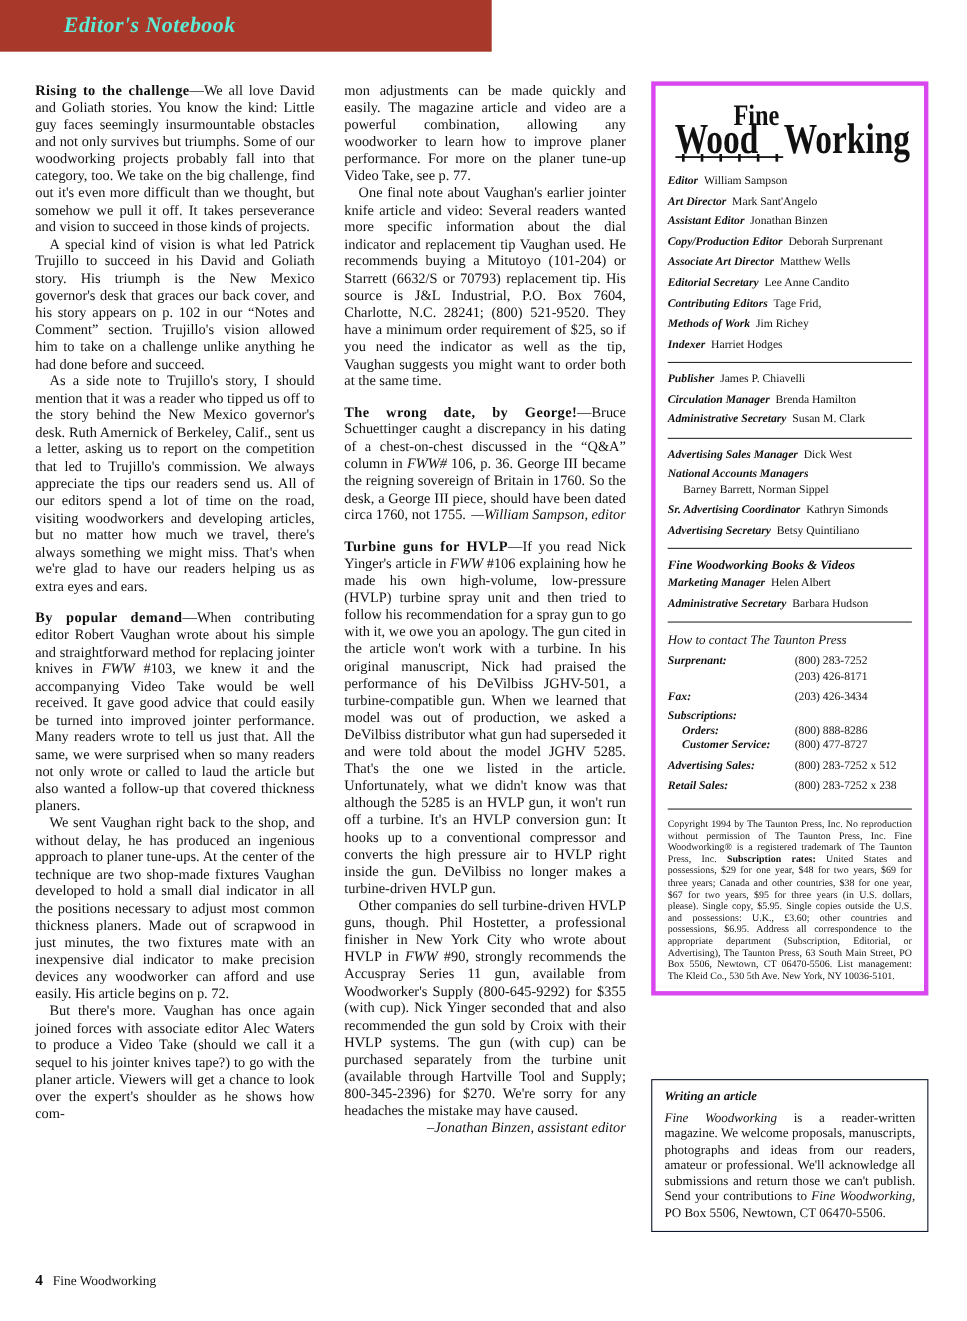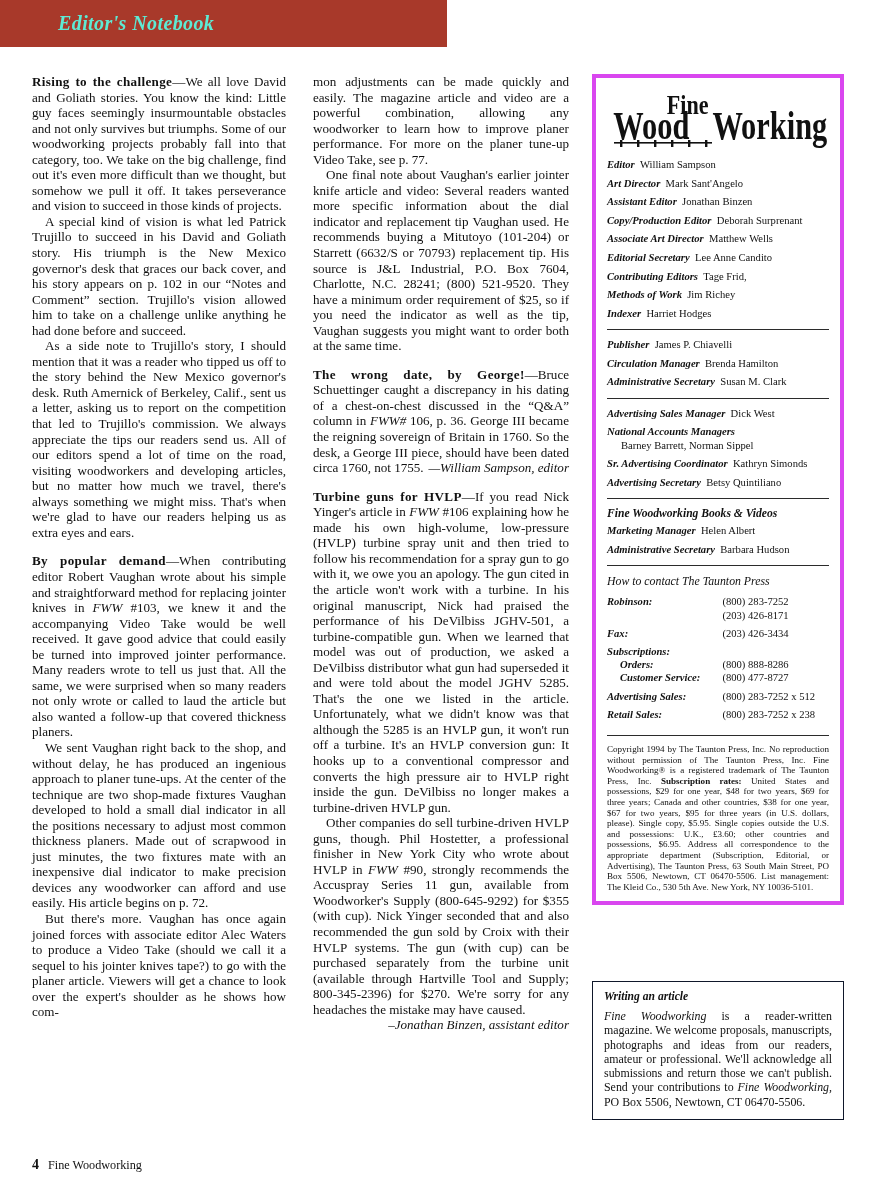--- a/index.html
+++ b/index.html
@@ -175,21 +175,21 @@
     <div class="sect-head">Fine Woodworking Books &amp; Videos</div>
     <div class="credits" id="credits-books">
         <div class="crow"><span class="role">Marketing Manager</span><span class="nm">&nbsp;&nbsp;Helen Albert</span></div>
         <div class="crow"><span class="role">Administrative Secretary</span><span class="nm">&nbsp;&nbsp;Barbara Hudson</span></div>
       </div>
     <hr class="rule">
     <div class="contact-head">How to contact The Taunton Press</div>
     <table class="contact">
         <tbody id="contact-rows">
           <tr class="tight">
-            <td class="lbl">Robinson:</td>
+            <td class="lbl">Surprenant:</td>
             <td class="val">(800) 283-7252</td>
           </tr>
           <tr>
             <td class="lbl"></td>
             <td class="val">(203) 426-8171</td>
           </tr>
           <tr>
             <td class="lbl">Fax:</td>
             <td class="val">(203) 426-3434</td>
           </tr>

